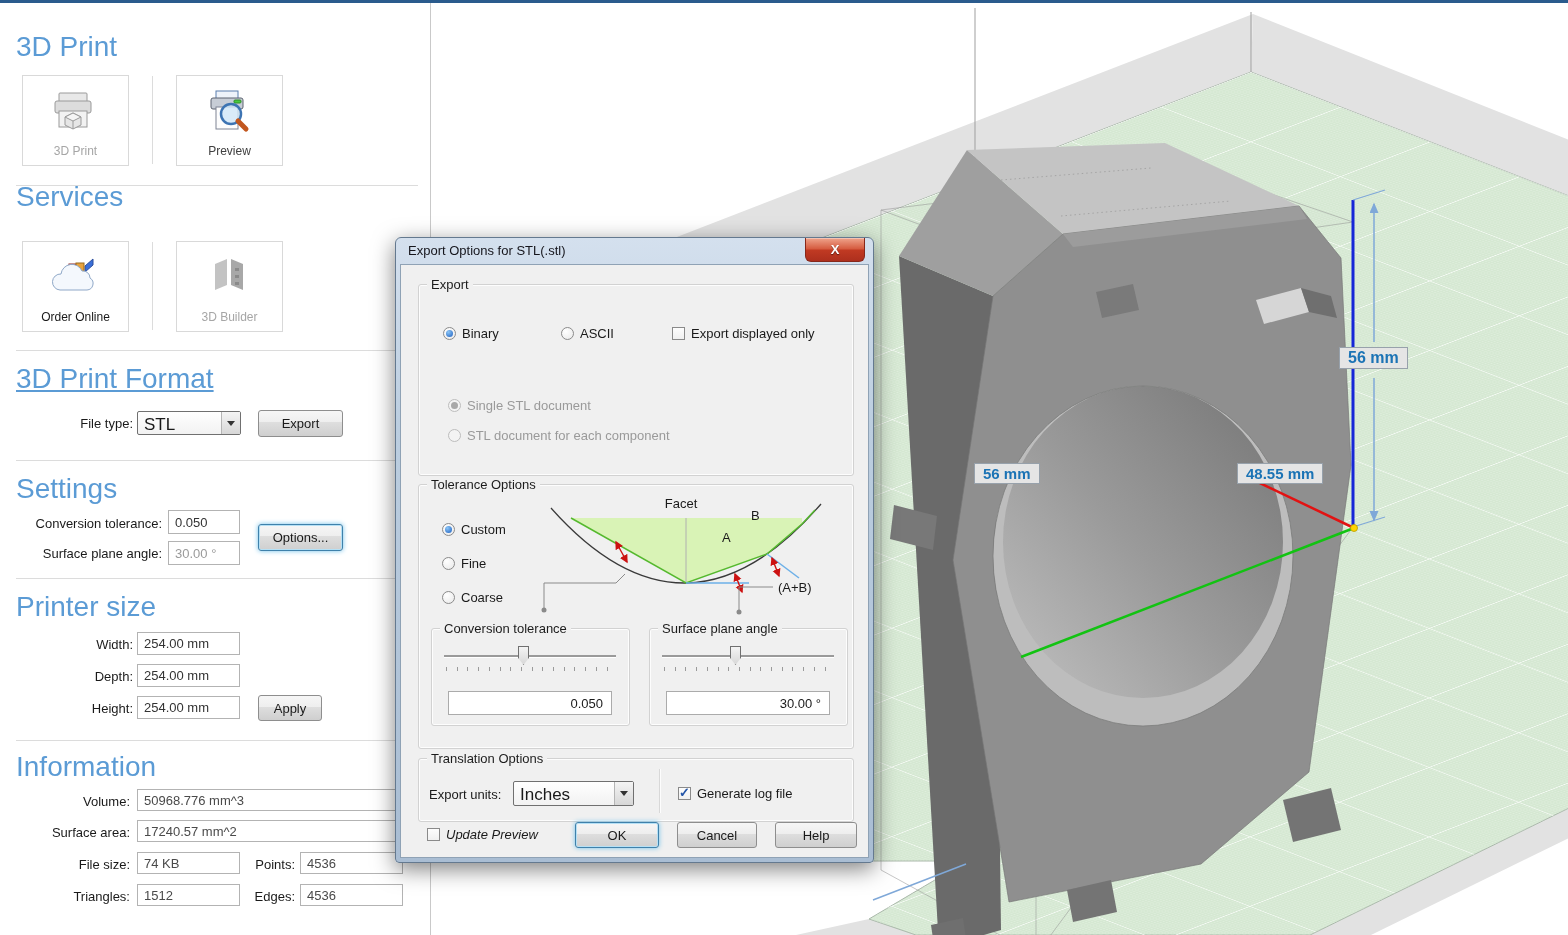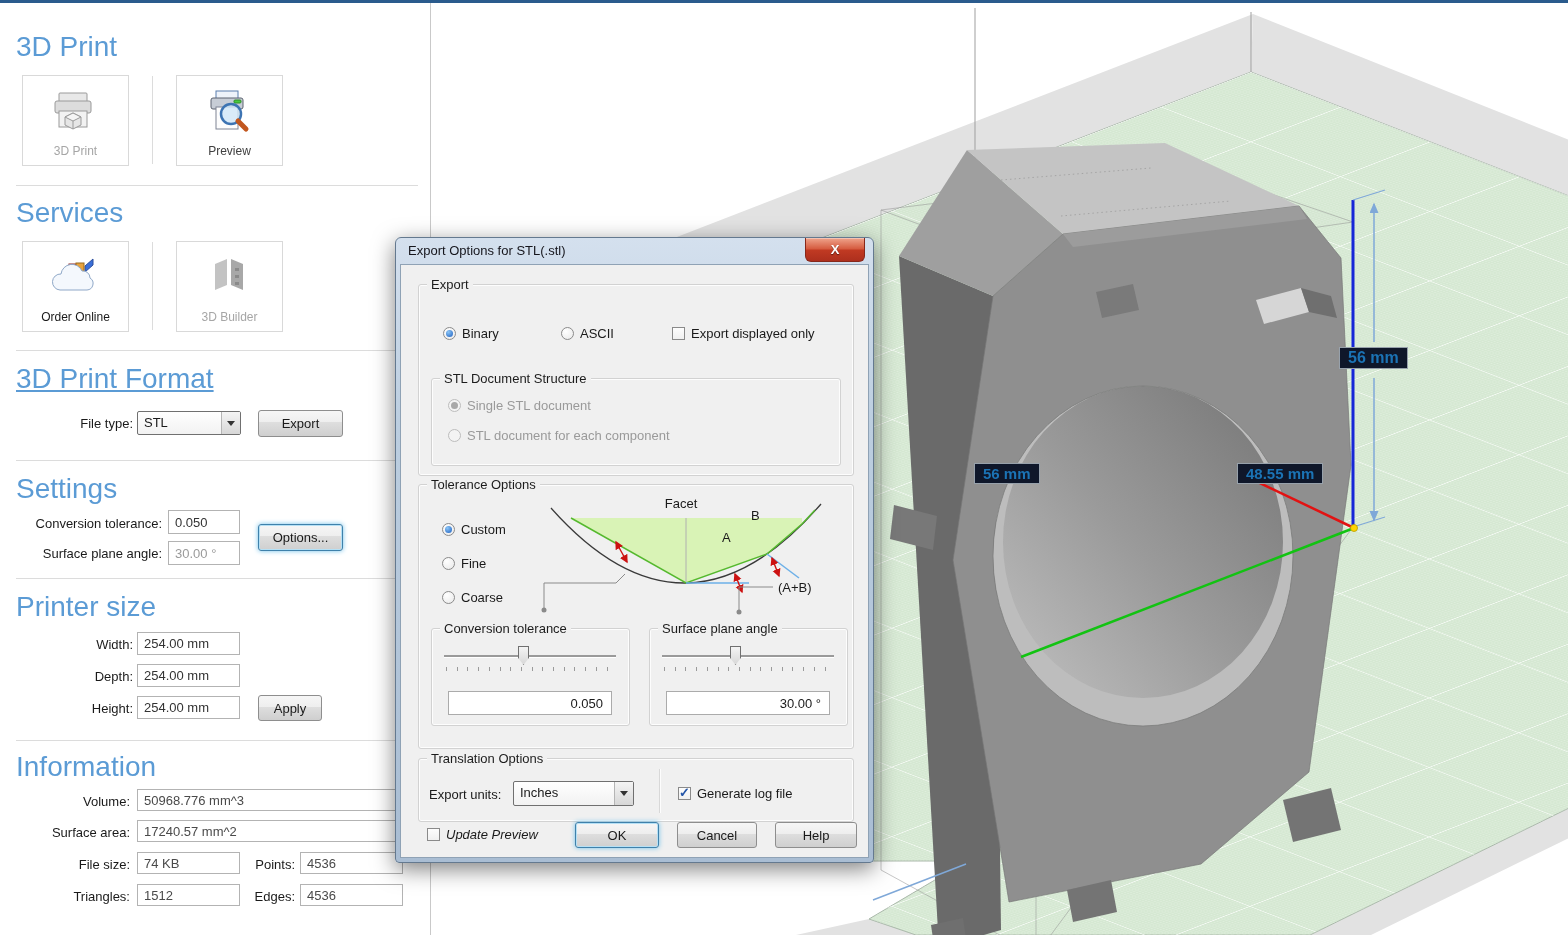--- a/index.html
+++ b/index.html
@@ -18,21 +18,21 @@
   .tile .ticon{position:absolute;left:0;right:0;top:12px;height:48px;display:flex;align-items:center;justify-content:center;}
   .vsep{position:absolute;width:1px;background:#dcdcdc;}
   .tbox{position:absolute;background:#fff;border:1px solid #b3b3b3;font-size:13px;color:#333;
         display:flex;align-items:center;padding:0 6px;box-sizing:border-box;}
   .tbox.muted{color:#9a9a9a;}
   .btn{position:absolute;background:linear-gradient(180deg,#f6f6f6,#eeeeee 45%,#dedede 46%,#cfcfcf);
        border:1px solid #8e8e8e;border-radius:3px;font-size:13px;color:#1a1a1a;
        display:flex;align-items:center;justify-content:center;cursor:pointer;box-sizing:border-box;}
   .btn.glow{border-color:#3f81ab;box-shadow:0 0 0 1px #b5e0f5 inset,0 0 5px #6fc0ea;}
   .combo{position:absolute;background:linear-gradient(180deg,#ffffff,#f2f2f2);border:1px solid #707070;
-         border-radius:2px;box-sizing:border-box;font-size:13px;color:#1a1a1a;cursor:pointer;}
+         border-radius:2px;box-sizing:border-box;font-size:17px;color:#1a1a1a;cursor:pointer;}
   .combo .ctext{position:absolute;left:6px;top:3px;}
   .combo .cbtn{position:absolute;right:0;top:0;bottom:0;width:18px;border-left:1px solid #b5b5b5;
                background:linear-gradient(180deg,#f4f4f4,#d7d7d7);display:flex;align-items:center;justify-content:center;}
   .combo .arr{width:0;height:0;border-left:4px solid transparent;border-right:4px solid transparent;border-top:5px solid #333;}
 
   
   .dialog{position:absolute;left:395px;top:237px;width:477px;height:624px;
           background:linear-gradient(180deg,#d4e0ee 0%,#bccee0 30%,#a9bdd3 100%);
           border:1px solid #64798f;border-radius:6px 6px 4px 4px;box-shadow:0 6px 22px rgba(0,0,0,.5);z-index:30;}
   .dlg-title{position:absolute;left:12px;top:5px;font-size:13px;color:#15151c;}
@@ -62,21 +62,21 @@
                 border:1px solid #707070;box-sizing:border-box;cursor:pointer;
                 clip-path:polygon(0 0,100% 0,100% 62%,50% 100%,0 62%);}
   .ticks{position:absolute;height:4px;background-image:repeating-linear-gradient(90deg,#9a9a9a 0 1px,transparent 1px 10.7px);}
   .valbox{position:absolute;background:#fff;border:1px solid #ababab;font-size:13px;color:#1a1a1a;
           display:flex;align-items:center;justify-content:flex-end;padding:0 8px;box-sizing:border-box;}
   .vline{position:absolute;width:1px;background:#d8d8d8;border-right:1px solid #fdfdfd;}
 
   
   .viewport{position:absolute;left:430px;top:3px;width:1138px;height:932px;background:#fff;border-left:1px solid #c9c9c9;box-sizing:border-box;}
   .scene{position:absolute;left:0;top:0;z-index:1;}
-  .dim-label{position:absolute;z-index:10;background:#0f172a;border:1px solid #97a1ab;color:#1b73b5;
+  .dim-label{position:absolute;z-index:10;background:#e5e5e5;border:1px solid #97a1ab;color:#1b73b5;
              font-size:15px;font-weight:bold;padding:1px 8px;white-space:nowrap;}
 </style>
 </head>
 <body>
 
 <div id="root">
   <div class="top-accent"></div>
 
   <div class="panel">
 
@@ -106,21 +106,21 @@
           <rect x="10" y="17" width="22" height="22" fill="#fdfdfd" stroke="#7e8494"></rect>
           <circle cx="25" cy="24" r="10" fill="#cfe6f7" fill-opacity="0.8" stroke="#3d74b3" stroke-width="2.5"></circle>
           <path d="M32 31 l8 8" stroke="#c2571f" stroke-width="5" stroke-linecap="round"></path>
         </svg>
       </div>
       <div class="tlabel" style="color:#404040;">Preview</div>
     </div>
 
     <div class="divider" style="left:16px;top:182px;width:402px;"></div>
 
-    <div class="h1" style="left:16px;top:194px;">Services</div>
+    <div class="h1" style="left:16px;top:178px;">Services</div>
 
     <div class="tile" style="left:22px;top:238px;">
       <div class="ticon">
         <svg width="50" height="44" viewBox="0 0 50 44">
           <path d="M34 10 l8 -7 v6 l-8 7 z" fill="#3a6fd8" stroke="#2b4f9e"></path>
           <rect x="18" y="8" width="9" height="14" fill="#d8433b" stroke="#8e2620"></rect>
           <rect x="25" y="7" width="8" height="15" fill="#e8a33d" stroke="#9a6a1e"></rect>
           <path d="M9 34 a8 8 0 0 1 1-16 a11 11 0 0 1 21-3 a7 7 0 0 1 8 7 a6.5 6.5 0 0 1-3 12 z" fill="#f4f8fd" stroke="#8fa8c8"></path>
         </svg>
       </div>
@@ -292,23 +292,20 @@
         </span>
       <span>Binary</span>
     </div>
     <div class="radio-row" style="left:165px;top:88px;">
       <span class="radio"></span>
       <span>ASCII</span>
     </div>
     <div class="check-row" style="left:276px;top:88px;">
       <span class="checkbox"></span>
       <span>Export displayed only</span>
-    </div>
-    <div class="subgroup" style="left:35px;top:140px;width:408px;height:86px;">
-      <div class="glabel">STL Document Structure</div>
     </div>
     <div class="radio-row disabled" style="left:52px;top:160px;">
       <span class="radio">
           <span class="dot"></span>
         </span>
       <span>Single STL document</span>
     </div>
     <div class="radio-row disabled" style="left:52px;top:190px;">
       <span class="radio"></span>
       <span>STL document for each component</span>

